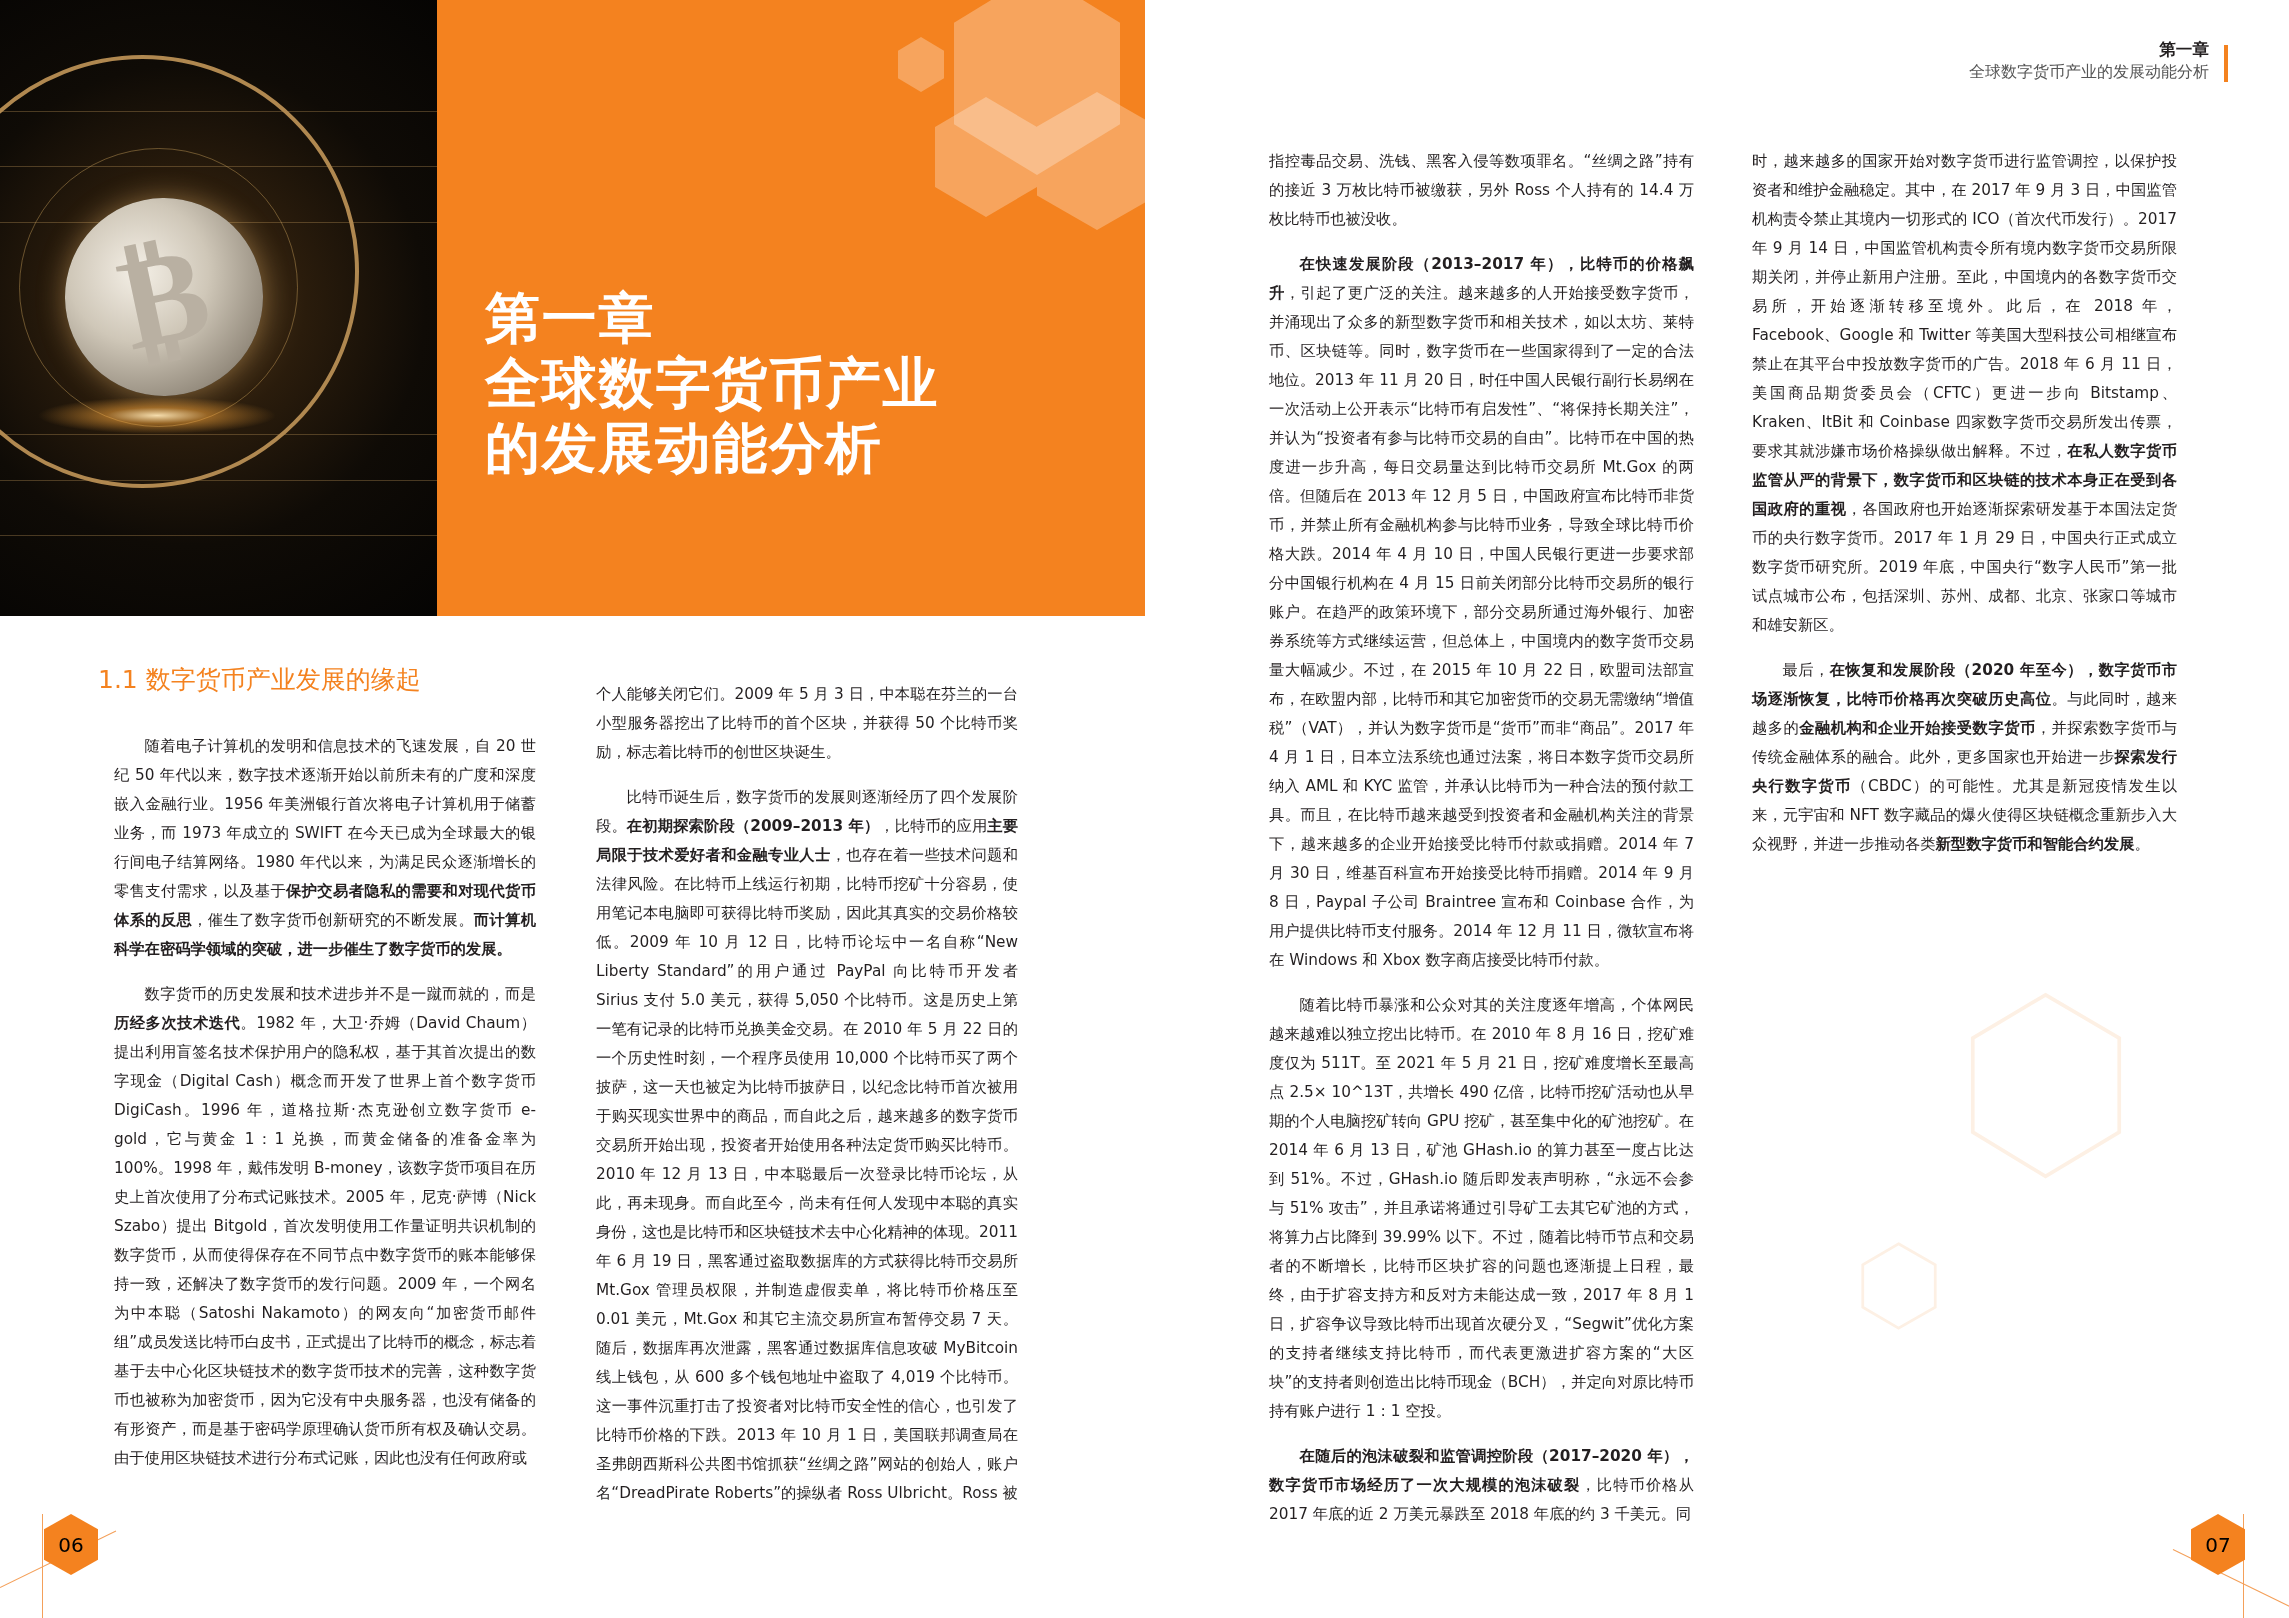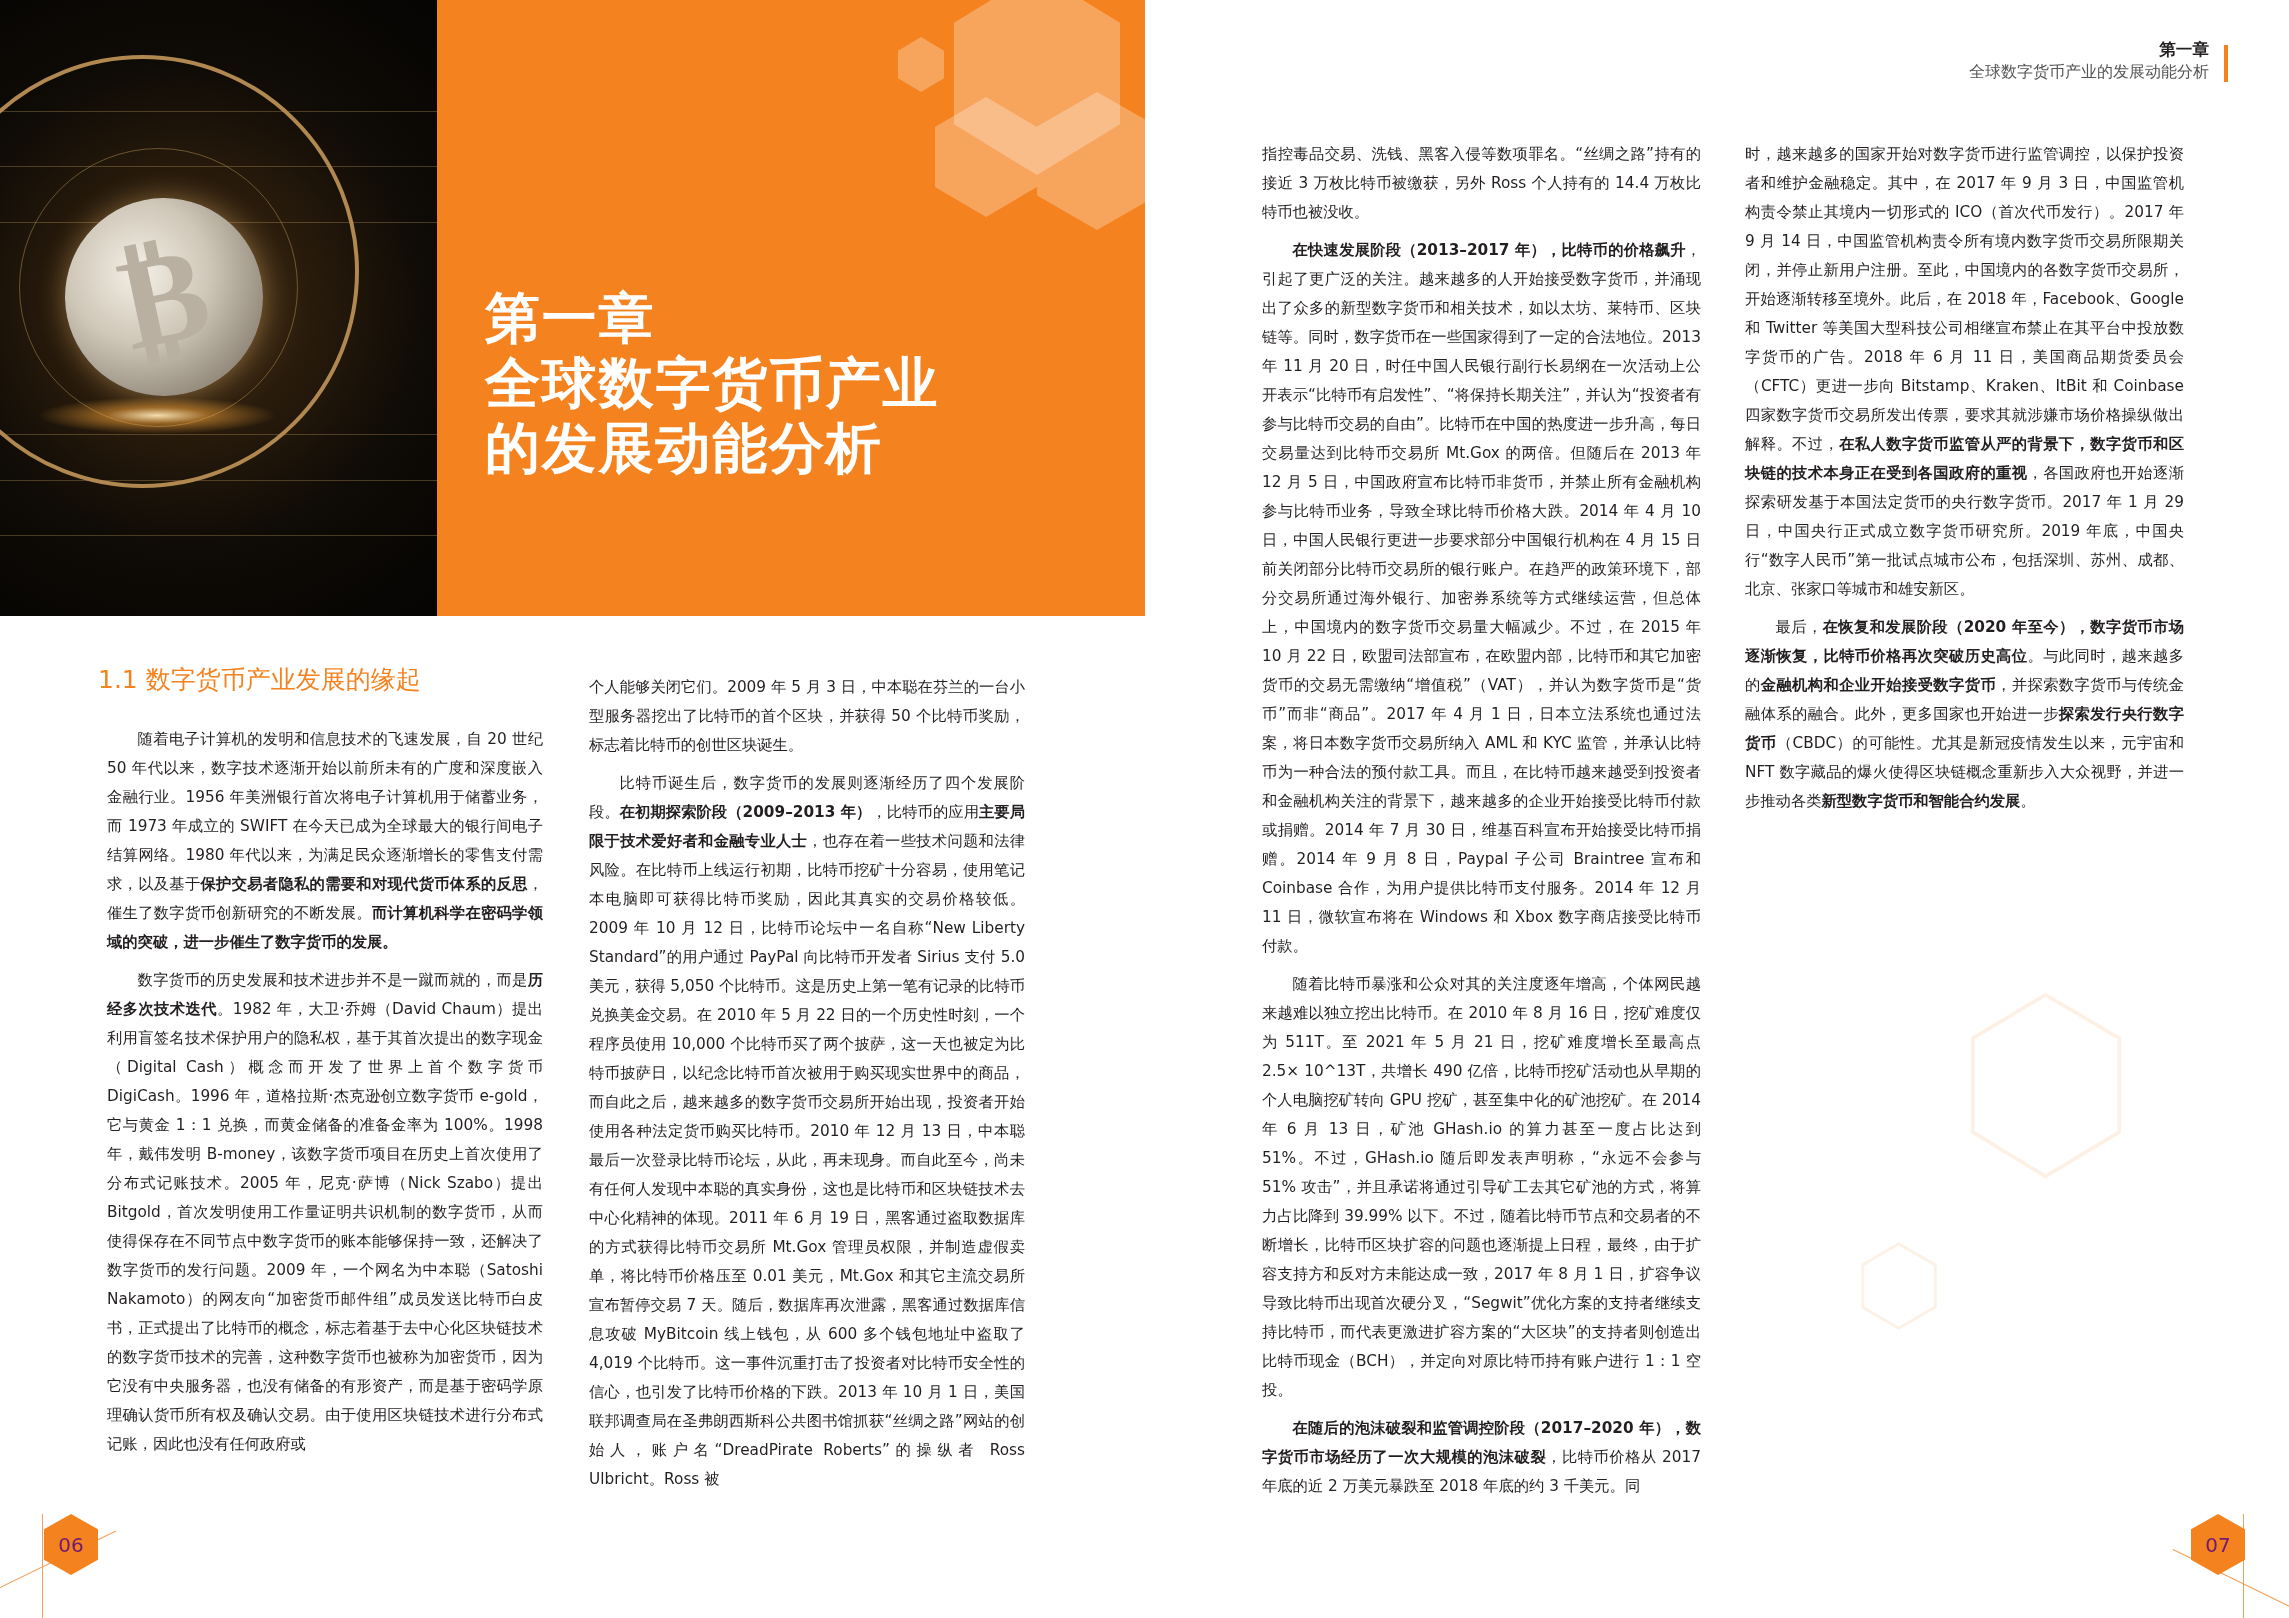--- a/index.html
+++ b/index.html
@@ -17,29 +17,29 @@
     box-shadow:0 0 28px rgba(255,200,120,.4); display:flex; align-items:center; justify-content:center;
     font-family:"DejaVu Serif",serif; font-size:129px; font-weight:bold; color:#b9b0a2; transform:rotate(-12deg); }
   .hero-photo .glow { position:absolute; left:37px; top:397px; width:240px; height:37px;
     background: radial-gradient(ellipse at center, rgba(255,230,180,.95) 0%, rgba(255,170,60,.5) 30%, rgba(0,0,0,0) 70%); }
   .circuit { position:absolute; height:0.9px; background:rgba(190,150,90,.35); }
   .hero-orange { position:absolute; left:437px; top:0; width:708px; height:616px; background:#f4821f; overflow:hidden; }
   .hex { position:absolute; background:rgba(255,255,255,.28);
     clip-path:polygon(50% 0,100% 25%,100% 75%,50% 100%,0 75%,0 25%); }
   .hero-title { position:absolute; left:48px; top:286px; color:#ffffff; font-weight:bold; font-size:55px; line-height:65px; letter-spacing:1.8px; }
   .col { position:absolute; font-size:15.3px; line-height:29px; text-align:justify; color:#231f20; }
-  .col p { margin:9px; text-indent:2em; }
+  .col p { margin:16px; text-indent:2em; }
   .col p.cont { text-indent:0; }
   .col b { font-weight:bold; }
   .section-title { position:absolute; left:98px; top:663px; color:#f4821f; font-size:25px;text-align:right; }
   .running-head { position:absolute; right:80px; top:39px; text-align:right; }
   .running-head .ch { font-weight:bold; font-size:16.6px; color:#231f20; line-height:22px; }
   .running-head .sub { font-size:16px; color:#555; line-height:22px; }
   .running-head .bar { position:absolute; right:-18.5px; top:5.5px; width:3.7px; height:37px; background:#f4821f; }
-  .pagenum { position:absolute; width:54px; height:61px; background:#f4821f; color:#701a75;
+  .pagenum { position:absolute; width:54px; height:61px; background:#f4821f; color:#000000;
     clip-path:polygon(50% 0,100% 25%,100% 75%,50% 100%,0 75%,0 25%);
     display:flex; align-items:center; justify-content:center; font-size:20px; }
   .deco-line { position:absolute; background:#f4a05a; }
 </style>
 </head>
 <body>
 
 <div class="page page-left">
   <div class="hero">
     <div class="hero-photo">

